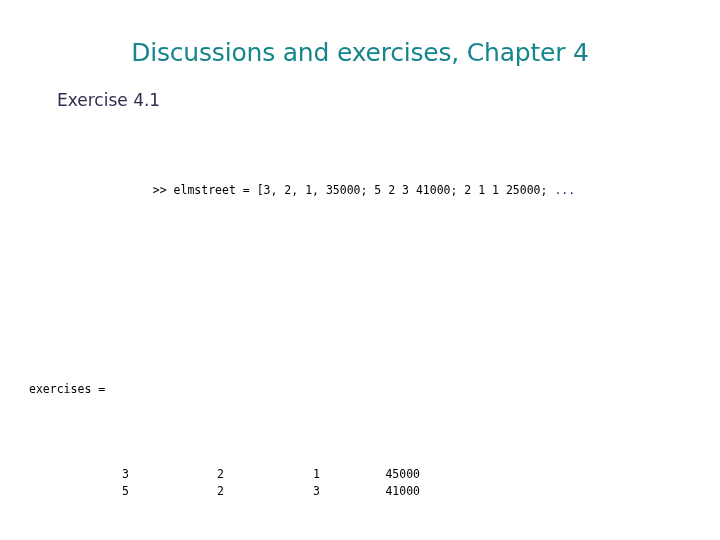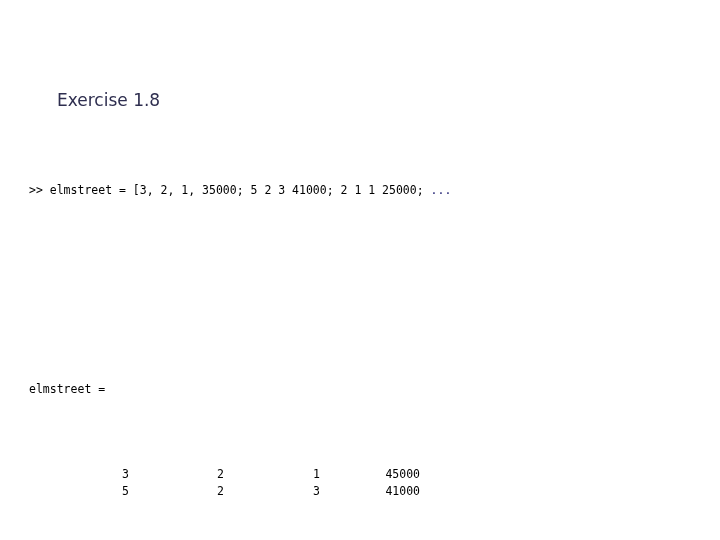--- a/index.html
+++ b/index.html
@@ -58,20 +58,21 @@
     font-family: "DejaVu Sans Mono", monospace;
     font-size: 11.5px;
     line-height: 17px;
     color: #000000;
     white-space: pre;
   }
 
   .cmd-line {
     white-space: pre;
     color: #000000;
+    text-align: center;
   }
   .cont-dots {
     color: #1A1A6E;
   }
 
   .blank-line {
     height: 17px;
   }
   .gap-12 { height: 12px; }
 
@@ -99,32 +100,33 @@
   .mc1 { width: 100px; }
   .mc2 { width: 95px; }
   .mc3 { width: 96px; }
   .mc4 { width: 100px; }
 </style>
 </head>
 <body>
 
 <div class="slide">
 
+  <div class="slide-title">Discussions and exercises, Chapter 4</div>
 
-  <div class="exercise-label">Exercise 1.8</div>
+  <div class="exercise-label">Exercise 4.1</div>
 
   <div class="console">
 
     <div class="cmd-line"><span>&gt;&gt; elmstreet = [3, 2, 1, 35000; 5 2 3 41000; 2 1 1 25000; </span><span class="cont-dots">...</span></div>
 
 
     <div class="blank-line"></div>
     <div class="gap-12"></div>
 
-    <div class="var-label">elmstreet =</div>
+    <div class="var-label">exercises =</div>
 
     <table class="matrix">
       <tbody>
         <tr>
           <td class="mc1">3</td>
           <td class="mc2">2</td>
           <td class="mc3">1</td>
           <td class="mc4">45000</td>
         </tr>
         <tr>

